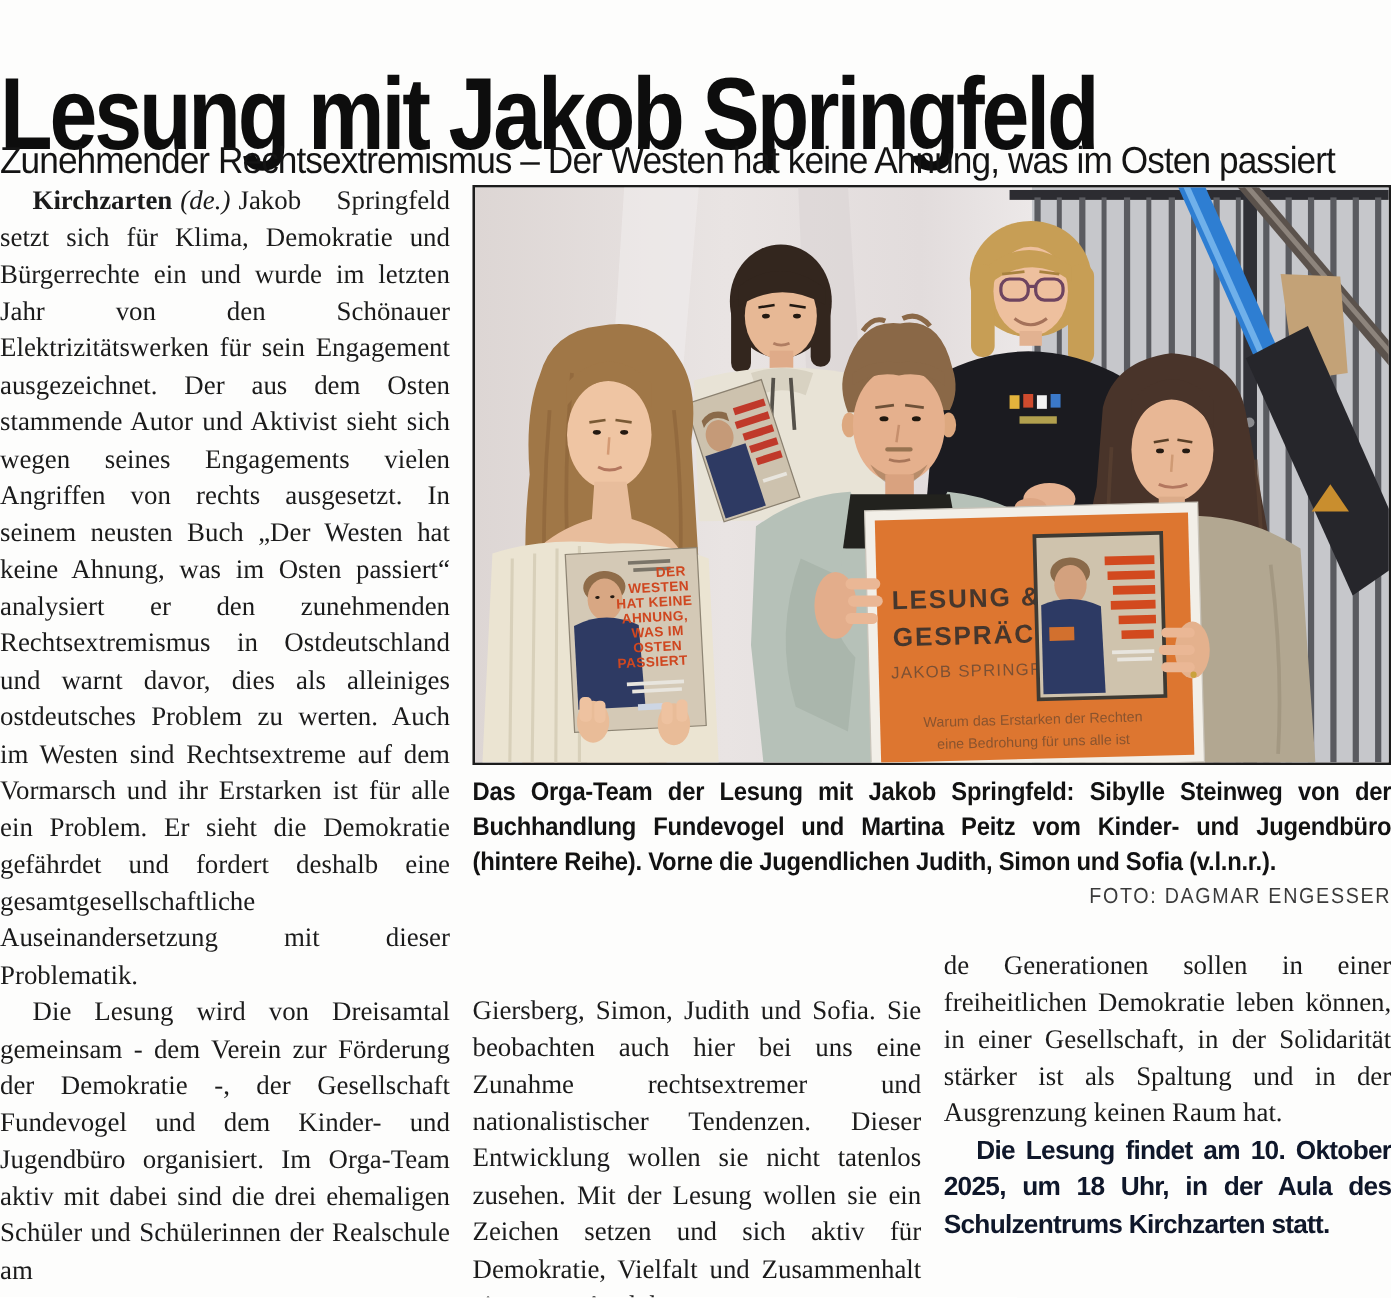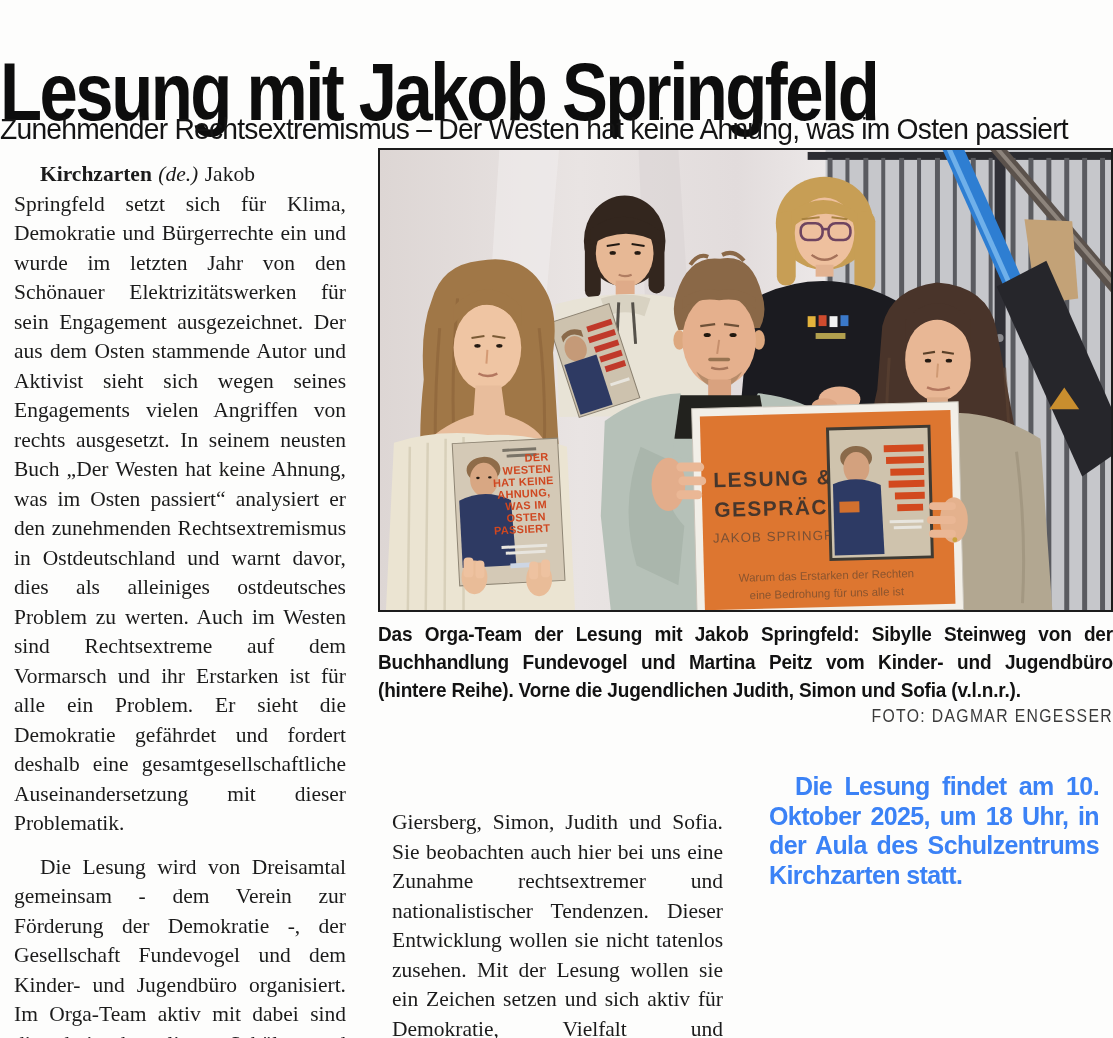--- a/index.html
+++ b/index.html
@@ -12,29 +12,29 @@
     font-size:82px;line-height:86px;letter-spacing:-3px;color:#0d0d0d;
     transform:scaleX(0.84);transform-origin:left top;}
   .subheadline{position:absolute;left:0;top:86px;white-space:nowrap;
     font-family:"Liberation Sans","DejaVu Sans",sans-serif;font-weight:400;
     font-size:30px;line-height:36px;letter-spacing:-0.8px;color:#141414;
     transform:scaleX(0.94);transform-origin:left top;}
 
   
   .col{position:absolute;font-size:21.5px;line-height:29.5px;text-align:justify;
        hyphens:auto;-webkit-hyphens:auto;}
-  .col p{margin:14px;}
+  .col p{margin:0;}
   #col-left{left:0;top:146px;width:360px;}
   #col-mid{left:378px;top:794px;width:359px;}
   #col-right{left:755px;top:758px;width:358px;}
   .indent{text-indent:26px;}
   .lead{font-weight:bold;margin-right:0.30em;}
   .ann{font-style:italic;margin-right:0.30em;}
   .tail-bold{font-family:"Liberation Sans","DejaVu Sans",sans-serif;font-weight:bold;
-    font-size:25px;line-height:29.5px;letter-spacing:-0.6px;text-align:justify;color:#3b82f6;}
+    font-size:21px;line-height:29.5px;letter-spacing:-0.6px;text-align:justify;color:#0f172a;}
 
   
   #photo{position:absolute;left:378px;top:148px;width:735px;height:464px;
          border:2px solid #1c1c1c;box-sizing:border-box;background:#d9d4d3;}
   #photo svg{display:block;width:100%;height:100%;}
 
   
   .caption{position:absolute;left:378px;top:620px;width:792px;
     font-family:"Liberation Sans","DejaVu Sans",sans-serif;font-weight:bold;
     font-size:20.5px;line-height:28px;letter-spacing:-0.2px;text-align:justify;color:#121212;
@@ -295,16 +295,17 @@
   </div>
 
   <div class="caption">Das Orga-Team der Lesung mit Jakob Springfeld: Sibylle Steinweg von der Buchhandlung Fundevogel und Martina Peitz vom Kinder- und Jugendbüro (hintere Reihe). Vorne die Jugendlichen Judith, Simon und Sofia (v.l.n.r.).</div>
   <div class="credit">FOTO: DAGMAR ENGESSER</div>
 
   <div class="col" id="col-mid">
     <p>Giersberg, Simon, Judith und Sofia. Sie beobachten auch hier bei uns eine Zunahme rechtsextremer und nationalistischer Tendenzen. Dieser Entwicklung wollen sie nicht tatenlos zusehen. Mit der Lesung wollen sie ein Zeichen setzen und sich aktiv für Demokratie, Vielfalt und Zusammenhalt einsetzen. Auch kommen-</p>
   </div>
 
   <div class="col" id="col-right">
+    <p>de Generationen sollen in einer freiheitlichen Demokratie leben können, in einer Gesellschaft, in der Solidarität stärker ist als Spaltung und in der Ausgrenzung keinen Raum hat.</p>
     <p class="tail-bold indent">Die Lesung findet am 10. Oktober 2025, um 18 Uhr, in der Aula des Schulzentrums Kirchzarten statt.</p>
   </div>
 
 </div>
 
 </body></html>

